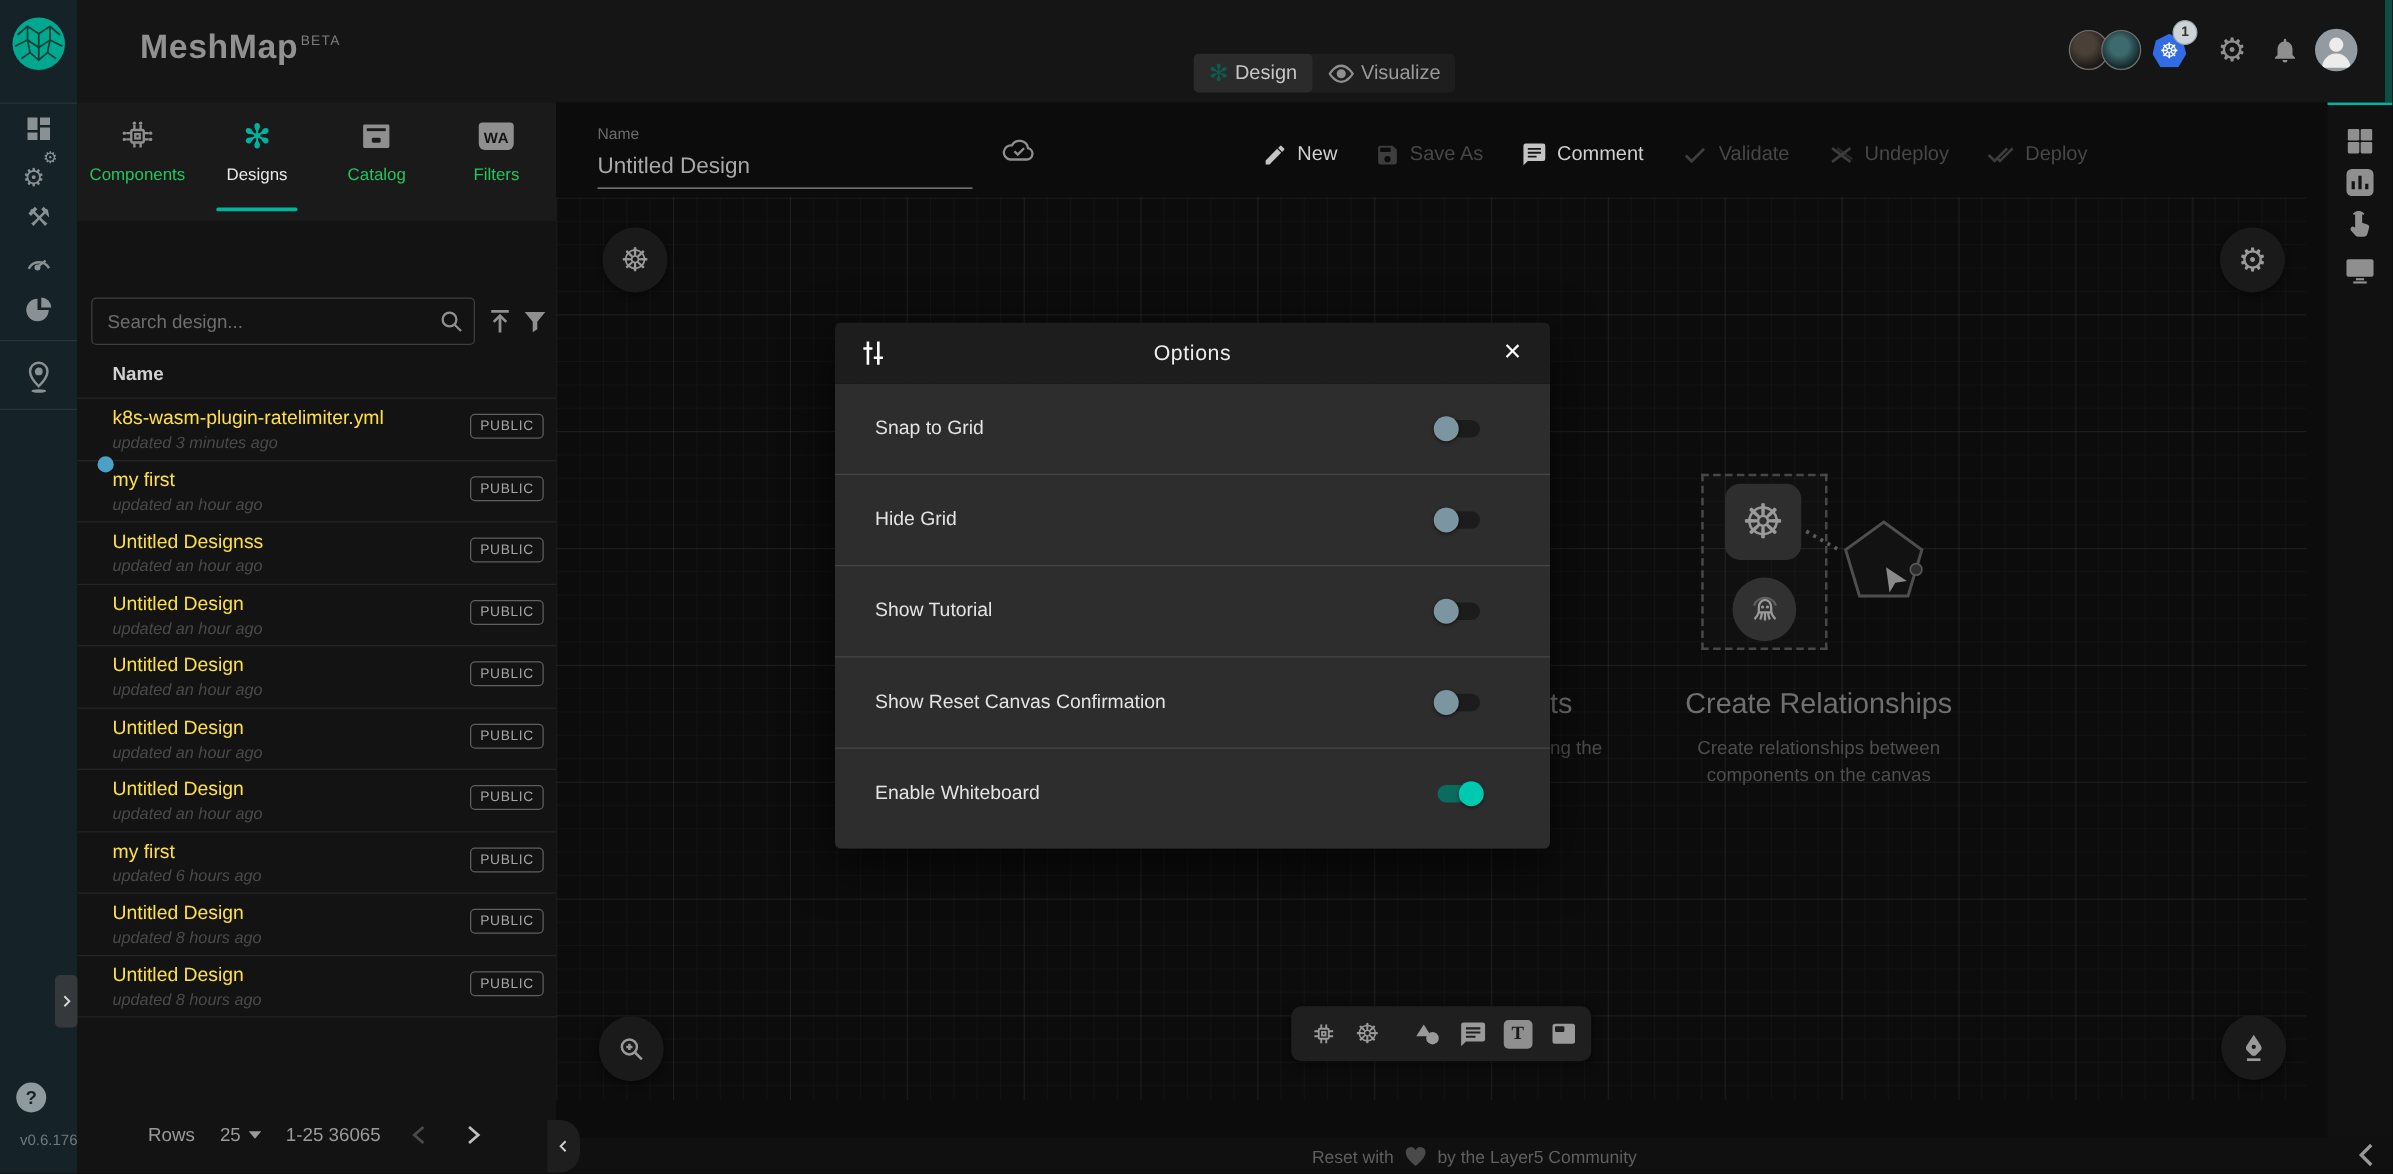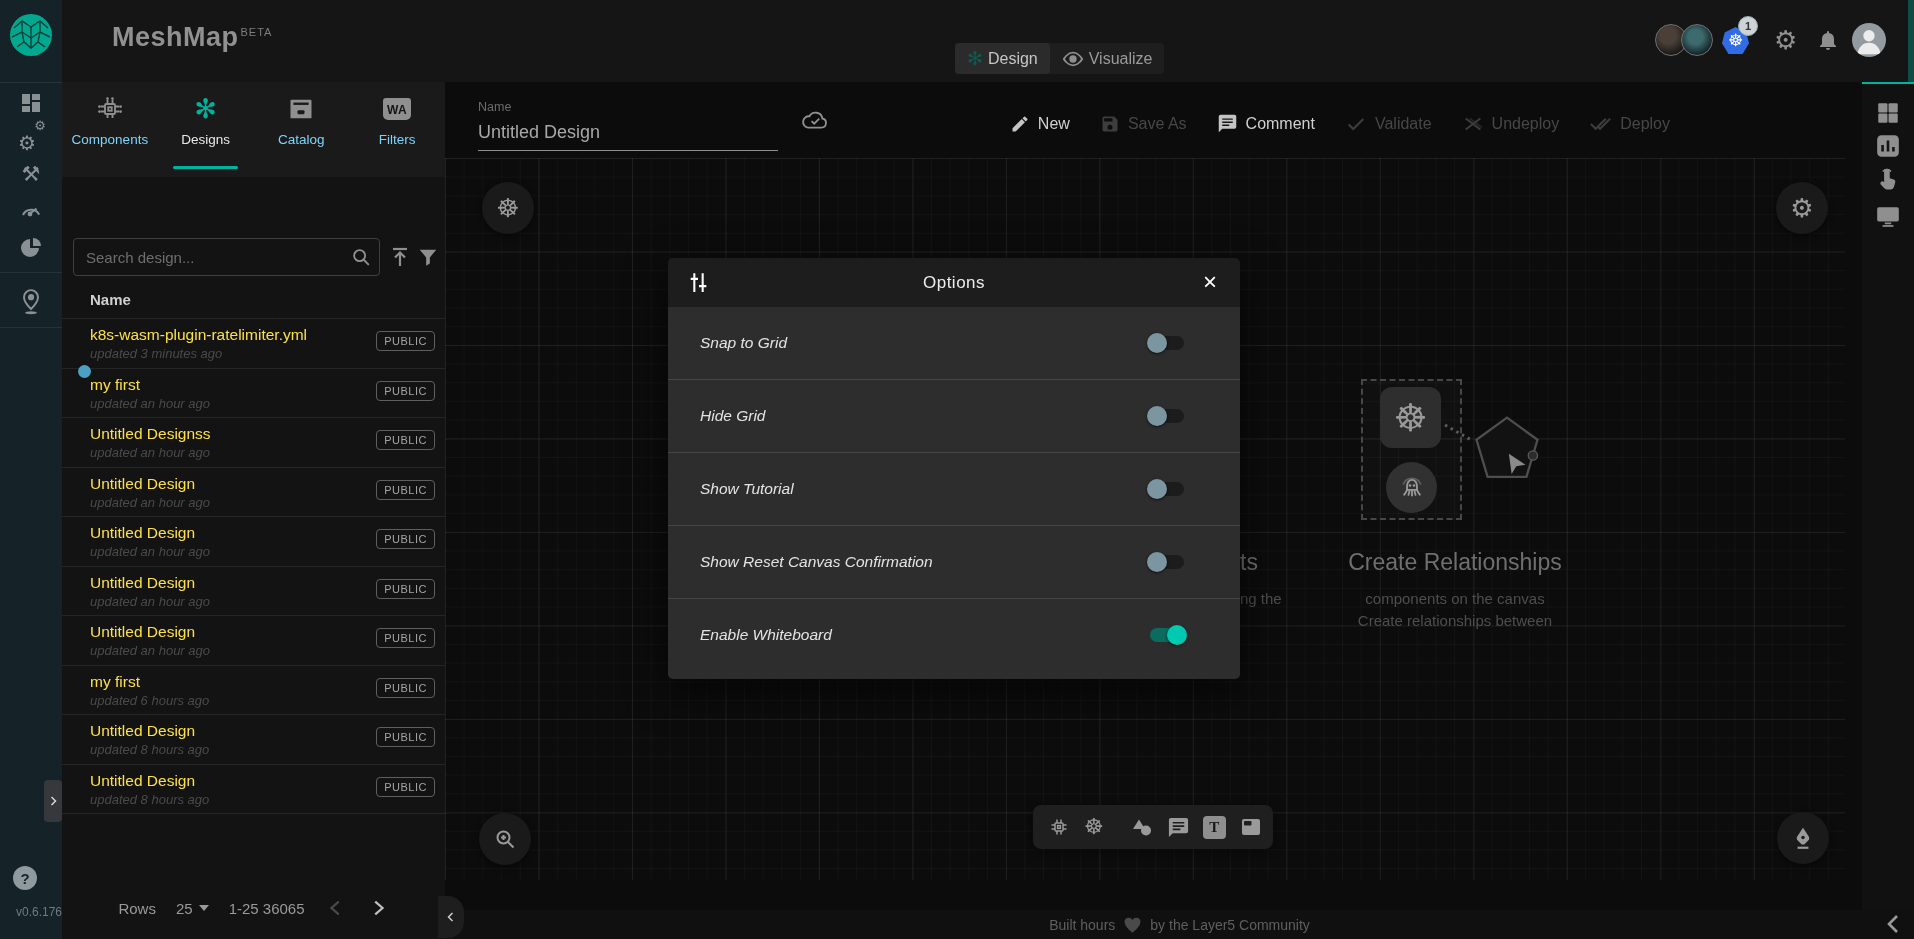--- a/index.html
+++ b/index.html
@@ -44,21 +44,21 @@
   .hdr-ic { cursor:pointer; color:#8f8f8f; }
   #hdr-gear { left:1712px; top:25px; font-size:26px; }
   #hdr-bell { left:1754px; top:28px; width:24px; height:24px; }
   #hdr-avatar { left:1790px; top:23px; width:34px; height:34px; border-radius:50%; background:#949ba0; overflow:hidden; cursor:pointer; }
   #teal-strip { left:1908px; top:0; width:6px; height:82px; background:#0d4d45; }
 
   
   #panel { left:62px; top:82px; width:383px; height:857px; background:#131313; }
   #ptabs { position:absolute; left:0; top:0; width:383px; height:95px; background:#1a1a1a; display:flex; }
   .ptab { flex:1; position:relative; display:flex; flex-direction:column; align-items:center; justify-content:flex-start; padding-top:12px; gap:8px; cursor:pointer; }
-  .ptab .plabel { font-size:13.5px; color:#7dd3fc; }
+  .ptab .plabel { font-size:13.5px; color:#22c55e; }
   .ptab.active .plabel { color:#e8e8e8; }
   .ptab.active::after { content:''; position:absolute; left:16%; right:16%; bottom:8px; height:3px; background:#00B39F; border-radius:2px; }
   .ptab .picon { height:30px; display:flex; align-items:center; }
   .flower-lg { color:#00B39F; font-size:27px; line-height:1; }
   .wa-badge { background:#8f8f8f; color:#141414; font-weight:bold; font-size:12px; padding:5px 4px 3px; border-radius:3px 3px 5px 5px; letter-spacing:.5px; }
   #psection { position:absolute; left:0; top:95px; width:383px; height:36px; background:#000; color:#b5b5b5;
               font-size:14.5px; letter-spacing:1px; display:flex; align-items:center; justify-content:center; }
   #searchrow { position:absolute; left:0; top:156px; width:383px; height:38px; }
   #searchbox { position:absolute; left:11px; top:0; width:307px; height:38px; background:transparent;
                border:1px solid #3f3f3f; border-radius:4px; color:#b5b5b5; font-size:15px; padding:0 38px 0 12px; outline:none; font-family:inherit; }
@@ -133,21 +133,21 @@
   
   #modal { position:absolute; left:223px; top:176px; width:572px; height:421px; border-radius:5px; overflow:hidden;
            box-shadow:0 12px 40px rgba(0,0,0,.65); }
   #modal-hd { height:49px; background:#1d1d1d; position:relative; display:flex; align-items:center; justify-content:center; }
   #modal-hd .mtitle { color:#ececec; font-size:17px; letter-spacing:.5px; }
   #tune-ic { position:absolute; left:18px; top:12px; width:25px; height:25px; color:#fff; cursor:pointer; }
   #modal-x { position:absolute; right:14px; top:8px; font-size:24px; color:#fff; cursor:pointer; width:32px; height:32px;
              display:flex; align-items:center; justify-content:center; }
   #modal-body { height:372px; background:#2d2d2d; display:flex; flex-direction:column; padding-bottom:8px; }
   .opt-row { flex:1; display:flex; align-items:center; justify-content:space-between; padding:0 56px 0 32px;
-             border-bottom:1px solid rgba(255,255,255,.12);font-style:italic; }
+             border-bottom:1px solid rgba(255,255,255,.12); }
   .opt-row:last-child { border-bottom:none;gap:41px; }
   .opt-label { color:#e3e3e3; font-size:15.5px; }
   .toggle { position:relative; width:34px; height:14px; border-radius:7px; background:#1c1c1c; cursor:pointer; flex-shrink:0; }
   .toggle .knob { position:absolute; left:-3px; top:-3px; width:20px; height:20px; border-radius:50%;
                   background:#7c96a1; box-shadow:0 1px 3px rgba(0,0,0,.6); }
   .toggle.on { background:#0a6b5e; }
   .toggle.on .knob { left:17px; background:#00C9B1; }
 
   
   #rightrail { left:1862px; top:82px; width:52px; height:828px; background:#111; border-top:2px solid #00B39F; }
@@ -502,22 +502,22 @@
     <svg id="ob-dots" viewBox="0 0 32 26">
       <path d="M2 5 L30 21" stroke="#5a5a5a" stroke-width="3" stroke-dasharray="2.5 4" fill="none"></path>
       </svg>
     <svg id="ob-pent" viewBox="0 0 80 80">
       <polygon points="40,5 73,29 61,69 19,69 7,29" fill="#121212" stroke="#4e4e4e" stroke-width="2.5"></polygon>
       <circle cx="68" cy="46" r="5" fill="#2c2c2c" stroke="#585858" stroke-width="1.5"></circle>
       <polygon points="42,44 60,56 50,57.5 45,66" fill="#8a8a8a"></polygon>
       </svg>
     <div id="ob-title">Create Relationships</div>
     <div id="ob-desc">
+      <div>Create relationships between</div>
       <div>components on the canvas</div>
-      <div>Create relationships between</div>
     </div>
     <div id="frag-title">ts</div>
     <div id="frag-desc">ng the</div>
 
     <div id="dock">
       <span class="dock-ic">
         <svg width="24" height="24" viewBox="0 0 24 24" fill="none" stroke="currentColor" stroke-width="1.5">
           <rect x="8" y="8" width="8" height="8" rx="1"></rect>
             <rect x="10.6" y="10.6" width="2.8" height="2.8"></rect>
           <path d="M8 10H4.5M8 14H4.5M16 10h3.5M16 14h3.5M10 8V4.5M14 8V4.5M10 16v3.5M14 16v3.5"></path>
@@ -639,21 +639,21 @@
     <span class="rr-ic" style="top:119px">
       <svg viewBox="0 0 24 24" fill="currentColor">
           <rect x="2" y="4" width="20" height="13" rx="1.5"></rect>
           <rect x="9" y="18" width="6" height="1.6"></rect>
           <rect x="7" y="20.4" width="10" height="1.6"></rect>
         </svg>
       </span>
   </aside>
 
   <footer id="footer" class="abs">
-    <span>Built hours</span>
+    <span>Reset with</span>
     <span class="heart">
       <svg viewBox="0 0 24 22" fill="currentColor">
           <path d="M12 21S2 13.8 2 7.5A5.3 5.3 0 0 1 12 5a5.3 5.3 0 0 1 10 2.5C22 13.8 12 21 12 21z"></path>
         </svg>
       </span>
     <span>by the Layer5 Community</span>
   </footer>
   <div id="footer-tab" class="abs">
     <svg width="12" height="14" viewBox="0 0 24 24" fill="none" stroke="currentColor" stroke-width="3">
         <path d="M15 4l-8 8 8 8"></path>

